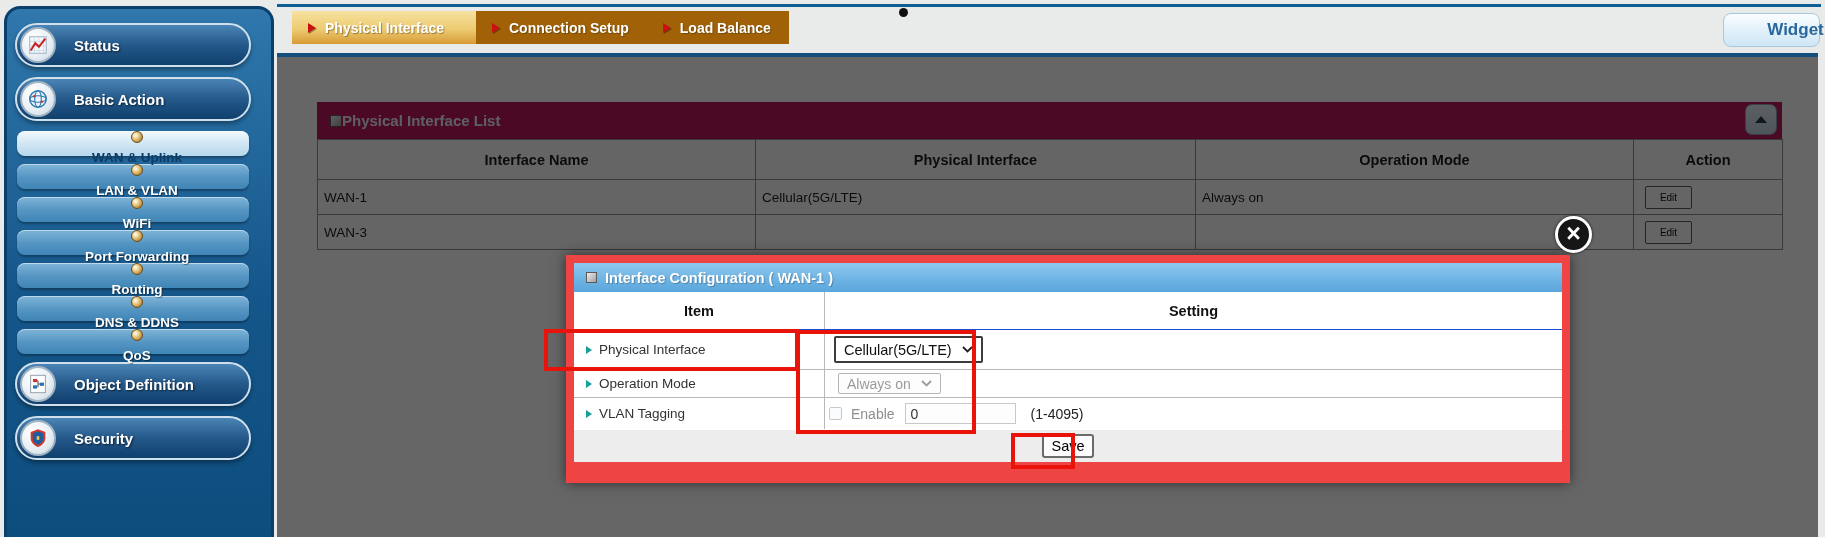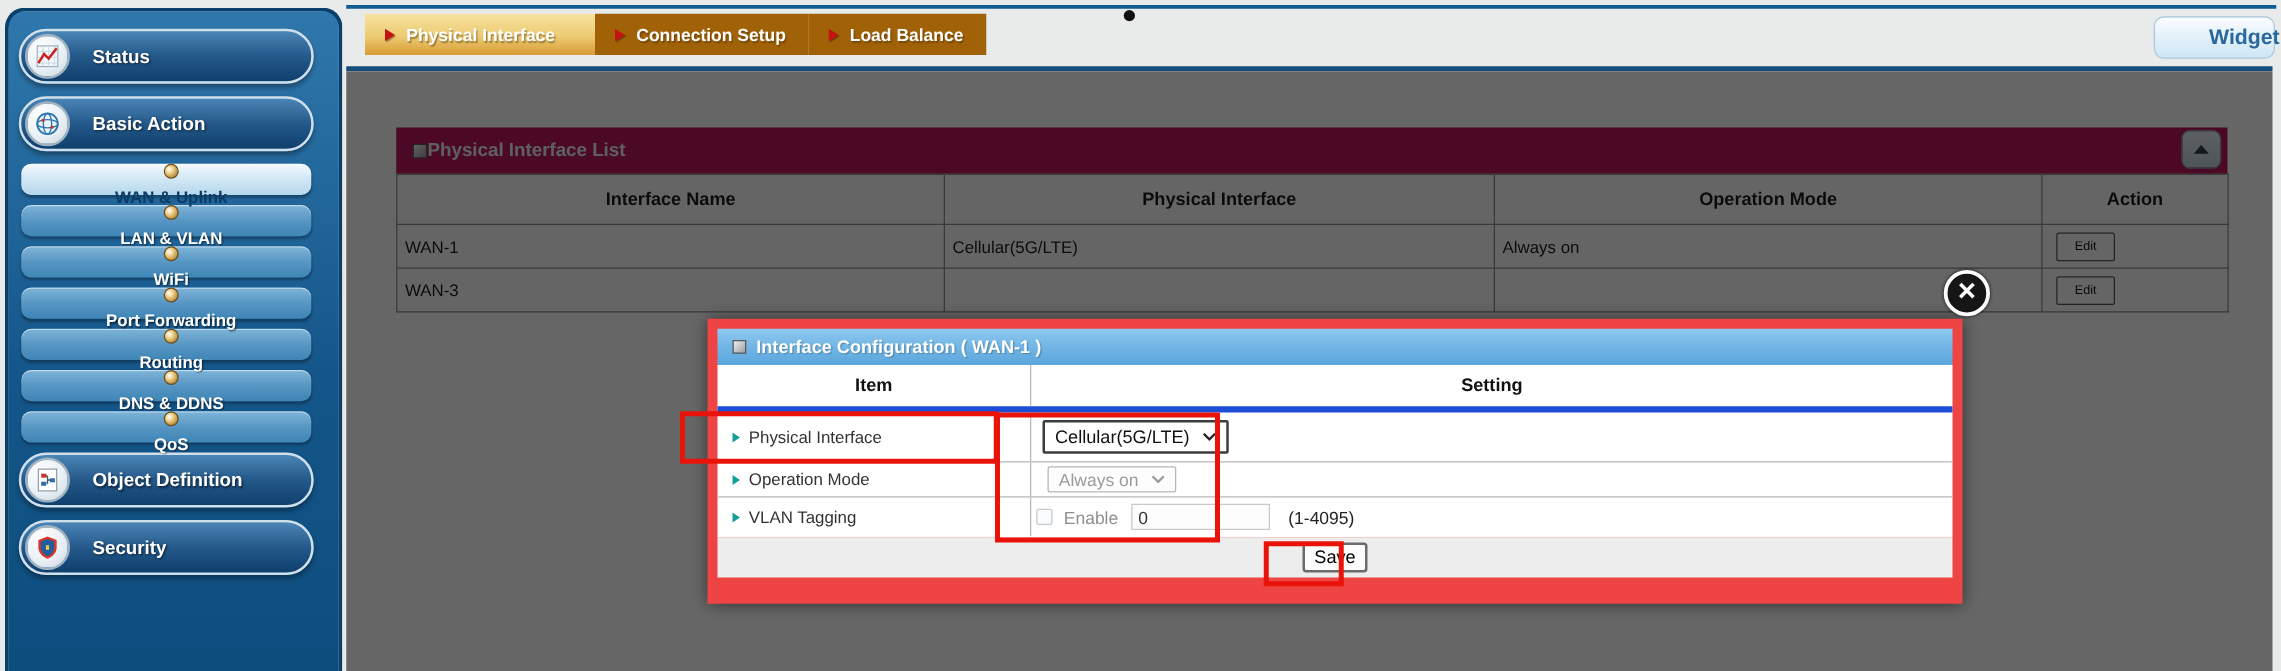--- a/index.html
+++ b/index.html
@@ -62,21 +62,21 @@
   
   .modal { position:absolute; left:541px; top:255px; width:1004px; height:228px; background:#ef4444; padding:8px; z-index:10; box-shadow:0 0 12px rgba(0,0,0,.55);margin-left:25px; }
   .modal-header { height:29px; background:linear-gradient(180deg,#8ec8f0 0%,#6fb4e4 55%,#5ba6dc 100%);
     display:flex; align-items:center; padding-left:12px; gap:8px; }
   .modal-header .sq-bullet { width:11px; height:11px; }
   .modal-header .lbl { font-weight:bold; font-size:14.5px; color:#fff; text-shadow:1px 1px 1px rgba(0,0,0,.25); }
   .modal-body { position:relative; background:#fff; height:138px; }
   .mrow { display:flex; border-bottom:1px solid #b8b8b8; }
   .mrow .itemcell { width:251px; flex:0 0 auto; border-right:1px solid #b8b8b8; display:flex; align-items:center; padding-left:12px; gap:7px; }
   .mrow .setcell { flex:1; display:flex; align-items:center; }
-  .mrow.hdr { height:38px; border-bottom:5px solid #1d4ed8; }
+  .mrow.hdr { height:38px; border-bottom:1px solid #1d4ed8; }
   .mrow.hdr .itemcell, .mrow.hdr .setcell { justify-content:center; padding-left:0; font-weight:bold; font-size:14.5px; color:#111; }
   .mrow.r1 { height:40px; }
   .mrow.r2 { height:28px; }
   .mrow.r3 { height:31px; border-bottom:none; }
   .item-arrow { width:0; height:0; border-style:solid; border-width:4px 0 4px 6px; border-color:transparent transparent transparent #17a09a; }
   .itemlbl { font-size:13.5px; color:#333; }
   .fake-select { height:27px; margin-left:9px; padding:0 8px; background:#fff; border:2px solid #3c3c3c; border-radius:2px;
     display:flex; align-items:center; gap:10px; font-size:14.5px; color:#111; cursor:pointer; }
   .fake-select.disabled { height:21px; margin-left:13px; border:1px solid #b5b5b5; background:#fdfdfd; color:#9b9b9b; font-size:14px; cursor:default; }
   .chev { width:11px; height:7px; }

